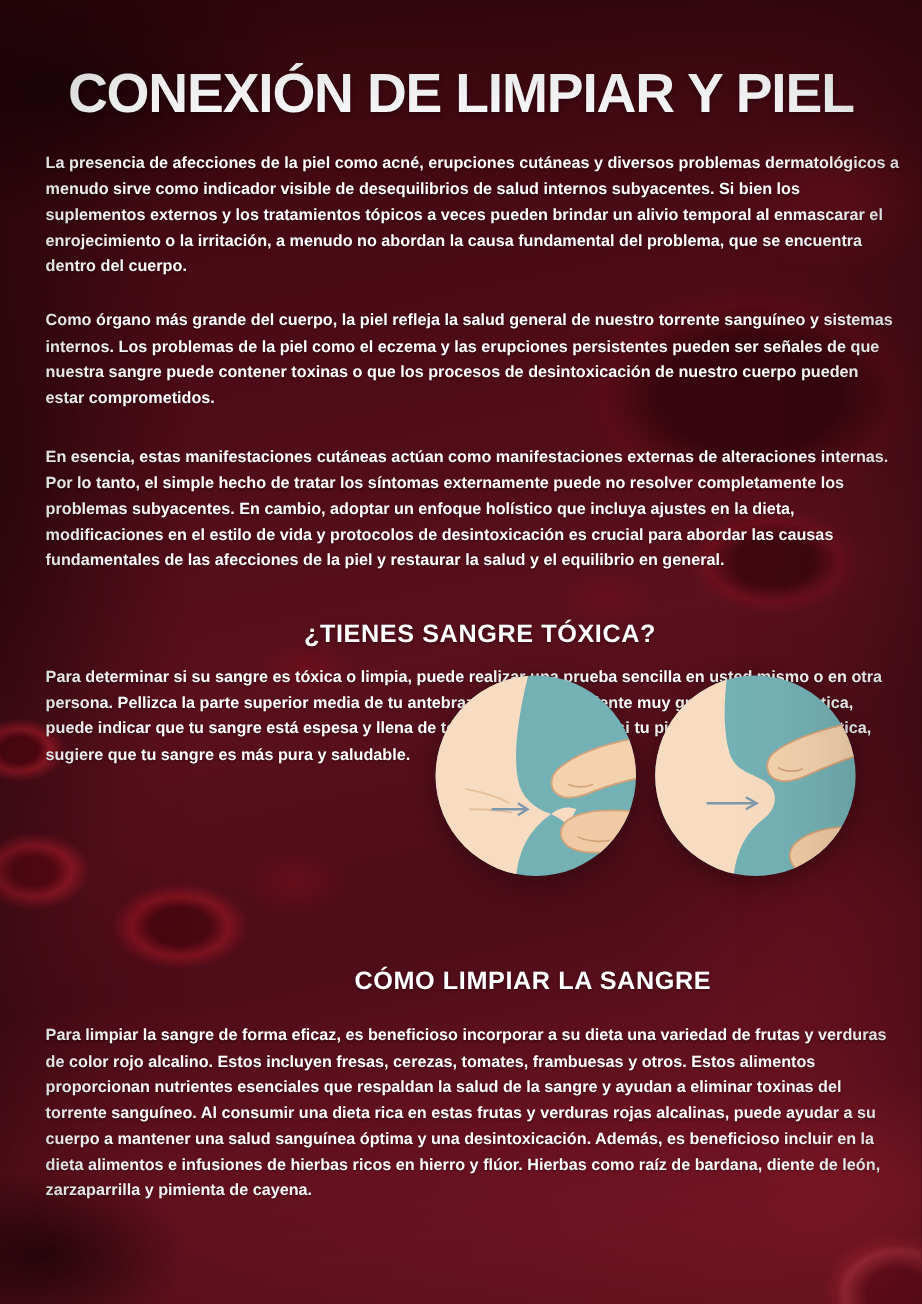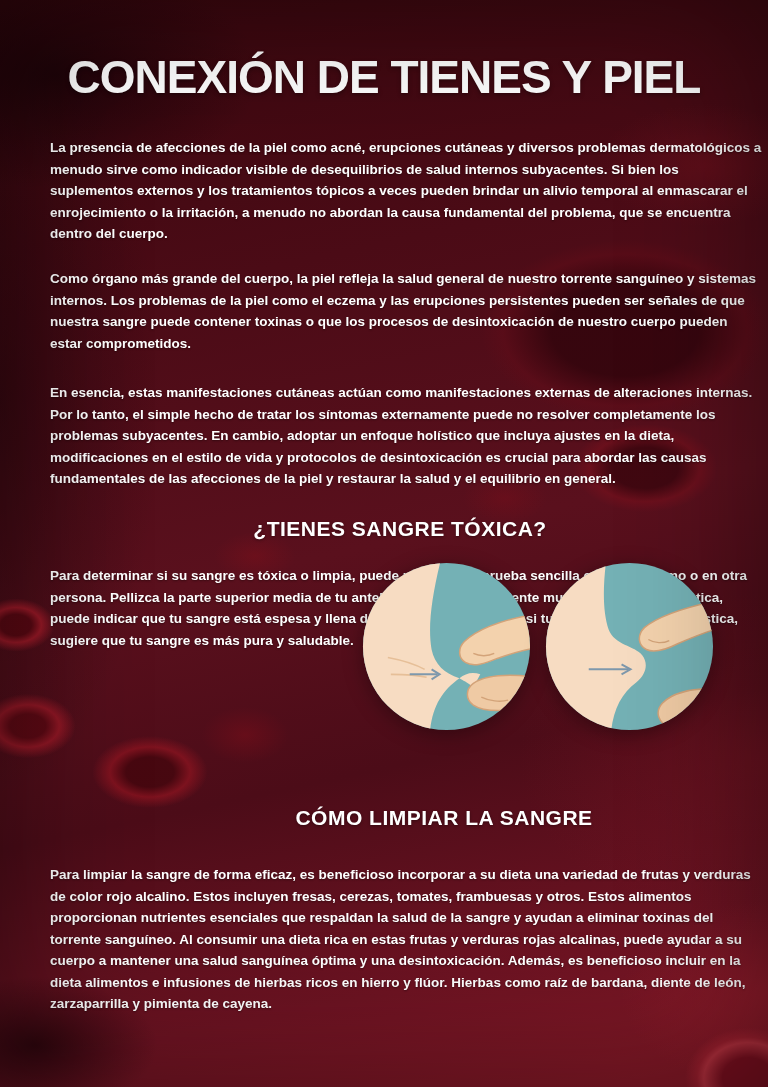--- a/index.html
+++ b/index.html
@@ -30,21 +30,21 @@
       linear-gradient(168deg,#3a070e 0%,#4b0b16 26%,#5a101d 50%,#4c0c18 68%,#6d1322 86%,#8a1a28 100%);
   }
   .poster::after{content:"";position:absolute;inset:0;pointer-events:none;
     box-shadow:inset 0 0 140px rgba(0,0,0,.45);}
   .page-title{
     position:absolute;top:50px;left:0;width:768px;margin:0;
     text-align:center;font-size:46px;font-weight:700;letter-spacing:-1px;
     color:#ffffff;text-shadow:0 2px 4px rgba(0,0,0,.35);
   }
   p.body-text{
-    position:absolute;margin:16px;left:34px;width:712px;
+    position:absolute;margin:4px;left:34px;width:712px;
     font-size:13.5px;font-weight:700;line-height:21.5px;color:#ffffff;
     text-shadow:0 1px 2px rgba(0,0,0,.4);
   }
   .p1{top:121px;}
   .p2{top:252px;}
   .p3{top:366px;}
   h2.section-heading{
     position:absolute;left:0;width:768px;margin:16px;text-align:center;
     font-size:21px;font-weight:700;letter-spacing:.5px;color:#ffffff;
     text-shadow:0 1px 3px rgba(0,0,0,.4);
@@ -60,21 +60,21 @@
     display:flex;gap:14px;}
   .circle-illustration{width:169px;height:169px;flex:0 0 auto;
     filter:drop-shadow(0 4px 10px rgba(0,0,0,.35));}
 </style>
 </head>
 <body>
 
 <div class="poster">
   <div class="bg"></div>
 
-  <h1 class="page-title">CONEXIÓN DE TIENES Y PIEL</h1>
+  <h1 class="page-title">CONEXIÓN DE LIMPIAR Y PIEL</h1>
 
   <p class="body-text p1">La presencia de afecciones de la piel como acné, erupciones cutáneas y diversos problemas dermatológicos a menudo sirve como indicador visible de desequilibrios de salud internos subyacentes. Si bien los suplementos externos y los tratamientos tópicos a veces pueden brindar un alivio temporal al enmascarar el enrojecimiento o la irritación, a menudo no abordan la causa fundamental del problema, que se encuentra dentro del cuerpo.</p>
   <p class="body-text p2">Como órgano más grande del cuerpo, la piel refleja la salud general de nuestro torrente sanguíneo y sistemas internos. Los problemas de la piel como el eczema y las erupciones persistentes pueden ser señales de que nuestra sangre puede contener toxinas o que los procesos de desintoxicación de nuestro cuerpo pueden estar comprometidos.</p>
   <p class="body-text p3">En esencia, estas manifestaciones cutáneas actúan como manifestaciones externas de alteraciones internas. Por lo tanto, el simple hecho de tratar los síntomas externamente puede no resolver completamente los problemas subyacentes. En cambio, adoptar un enfoque holístico que incluya ajustes en la dieta, modificaciones en el estilo de vida y protocolos de desintoxicación es crucial para abordar las causas fundamentales de las afecciones de la piel y restaurar la salud y el equilibrio en general.</p>
 
   <h2 class="section-heading h-toxic">¿TIENES SANGRE TÓXICA?</h2>
 
   <p class="body-text pinch-paragraph">Para determinar si su sangre es tóxica o limpia, puede realizar una prueba sencilla en usted mismo o en otra persona. Pellizca la parte superior media de tu antebrazo. Si la piel se siente muy gruesa y poco elástica, puede indicar que tu sangre está espesa y llena de toxinas. Por otro lado, si tu piel se siente fina y elástica, sugiere que tu sangre es más pura y saludable.</p>
 
   <div class="circles">

